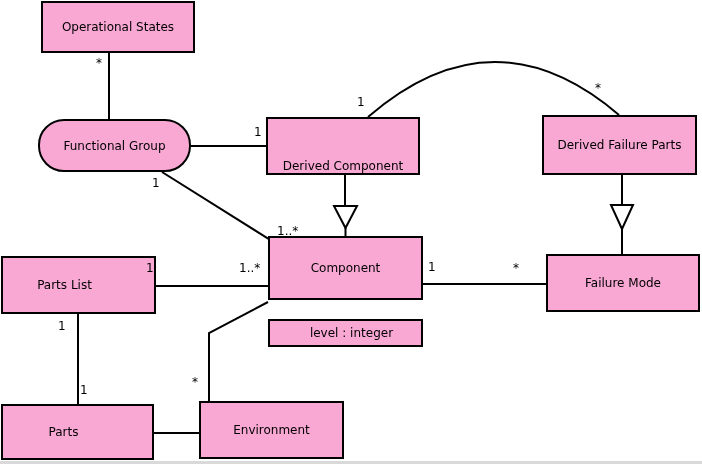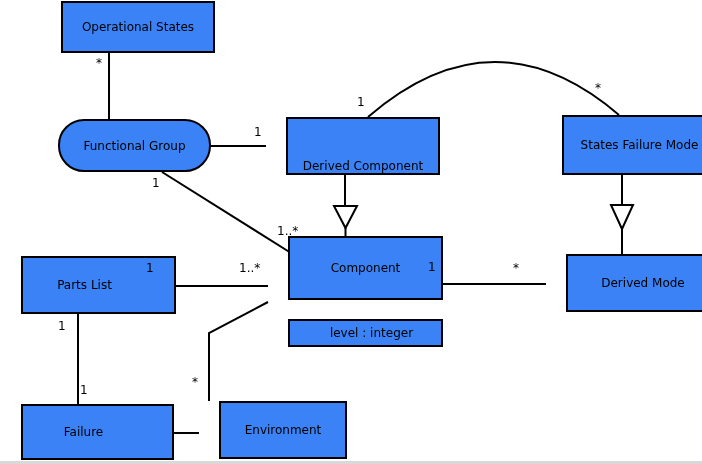--- a/index.html
+++ b/index.html
@@ -20,42 +20,41 @@
     position: absolute;
     left: 0;
     top: 0;
     width: 702px;
     height: 464px;
   }
   .uml-box {
     position: absolute;
     box-sizing: border-box;
     border: 2px solid #000000;
-    background: #3b82f6;
+    background: #f9a8d4;
     display: flex;
     align-items: center;
     justify-content: center;
     font-size: 12px;
     line-height: 14px;
     white-space: nowrap;
-    margin-left: 20px;
   }
   .uml-box .cls-label { pointer-events: none; }
   
   #box-operational-states { left: 41px;  top: 1px;   width: 154px; height: 52px; }
   #box-functional-group   { left: 38px;  top: 119px; width: 153px; height: 53px; border-radius: 26px; }
   #box-derived-component  { left: 266px; top: 117px; width: 154px; height: 58px; align-items: flex-end; }
   #box-derived-failure-mode { left: 542px; top: 115px; width: 155px; height: 60px; }
   #box-parts-list         { left: 1px;   top: 256px; width: 155px; height: 58px; padding-right: 28px; }
   #box-component-name     { left: 268px; top: 236px; width: 155px; height: 64px; }
   #box-component-attrs    { left: 268px; top: 319px; width: 155px; height: 28px;
                             justify-content: center; padding-left: 12px; }
   #box-failure-mode       { left: 546px; top: 254px; width: 154px; height: 58px; }
   #box-system             { left: 1px;   top: 404px; width: 153px; height: 56px; padding-right: 28px; }
-  #box-environment        { left: 199px; top: 401px; width: 128px; height: 58px; }
+  #box-environment        { left: 199px; top: 401px; width: 145px; height: 58px; }
   
   .mult {
     position: absolute;
     font-size: 12px;
     line-height: 12px;
     white-space: nowrap;
   }
   #m-op-fg      { left: 96px;  top: 57px;  }
   #m-fg-dc      { left: 254px; top: 126px; }
   #m-fg-comp-1  { left: 152px; top: 177px; }
@@ -123,40 +122,40 @@
 
   <div class="uml-box" id="box-functional-group">
     <span class="cls-label">Functional Group</span>
   </div>
 
   <div class="uml-box" id="box-derived-component">
     <span class="cls-label">Derived Component</span>
   </div>
 
   <div class="uml-box" id="box-derived-failure-mode">
-    <span class="cls-label">States Failure Mode</span>
+    <span class="cls-label">Derived Failure Parts</span>
   </div>
 
   <div class="uml-box" id="box-parts-list">
     <span class="cls-label">Parts List</span>
   </div>
 
   <div class="uml-box" id="box-component-name">
     <span class="cls-label">Component</span>
   </div>
   <div class="uml-box" id="box-component-attrs">
     <span class="cls-label">level : integer</span>
   </div>
 
   <div class="uml-box" id="box-failure-mode">
-    <span class="cls-label">Derived Mode</span>
+    <span class="cls-label">Failure Mode</span>
   </div>
 
   <div class="uml-box" id="box-system">
-    <span class="cls-label">Failure</span>
+    <span class="cls-label">Parts</span>
   </div>
 
   <div class="uml-box" id="box-environment">
     <span class="cls-label">Environment</span>
   </div>
 
   <span class="mult" id="m-op-fg">*</span>
   <span class="mult" id="m-fg-dc">1</span>
   <span class="mult" id="m-fg-comp-1">1</span>
   <span class="mult" id="m-fg-comp-n">1..*</span>

